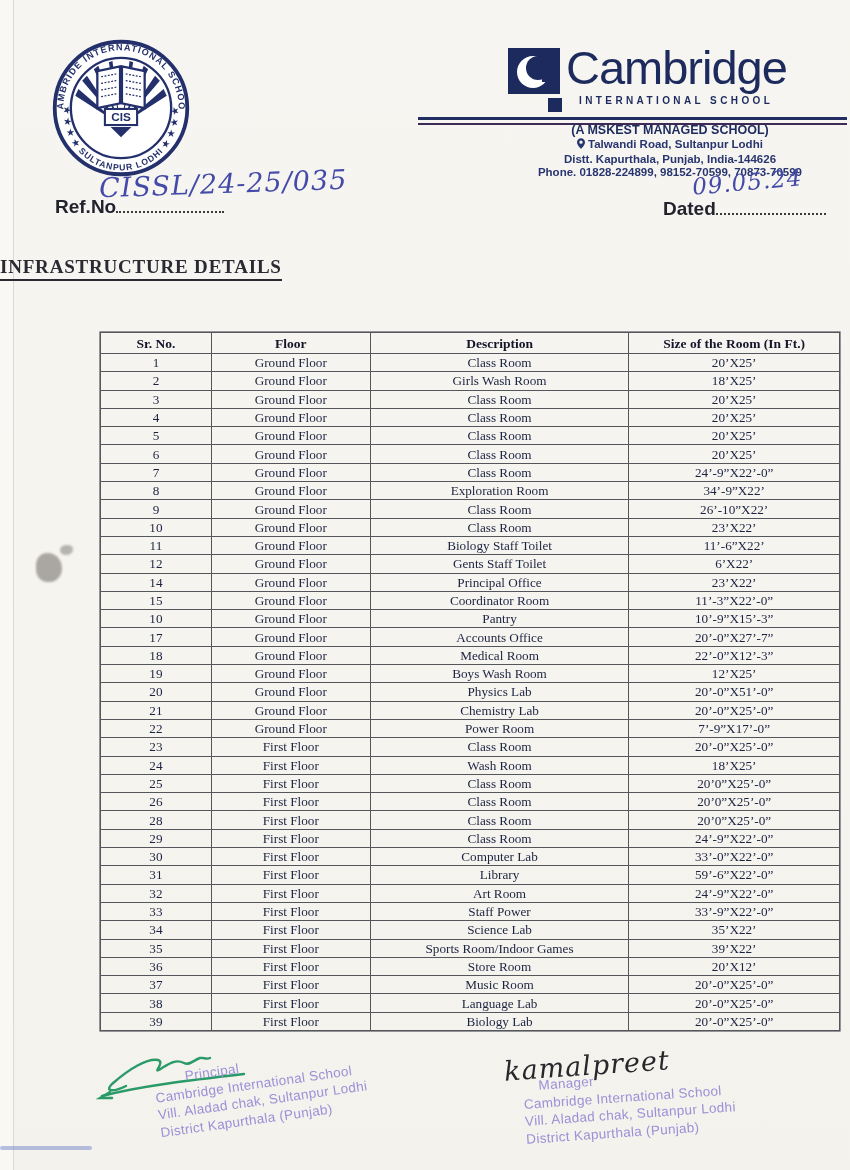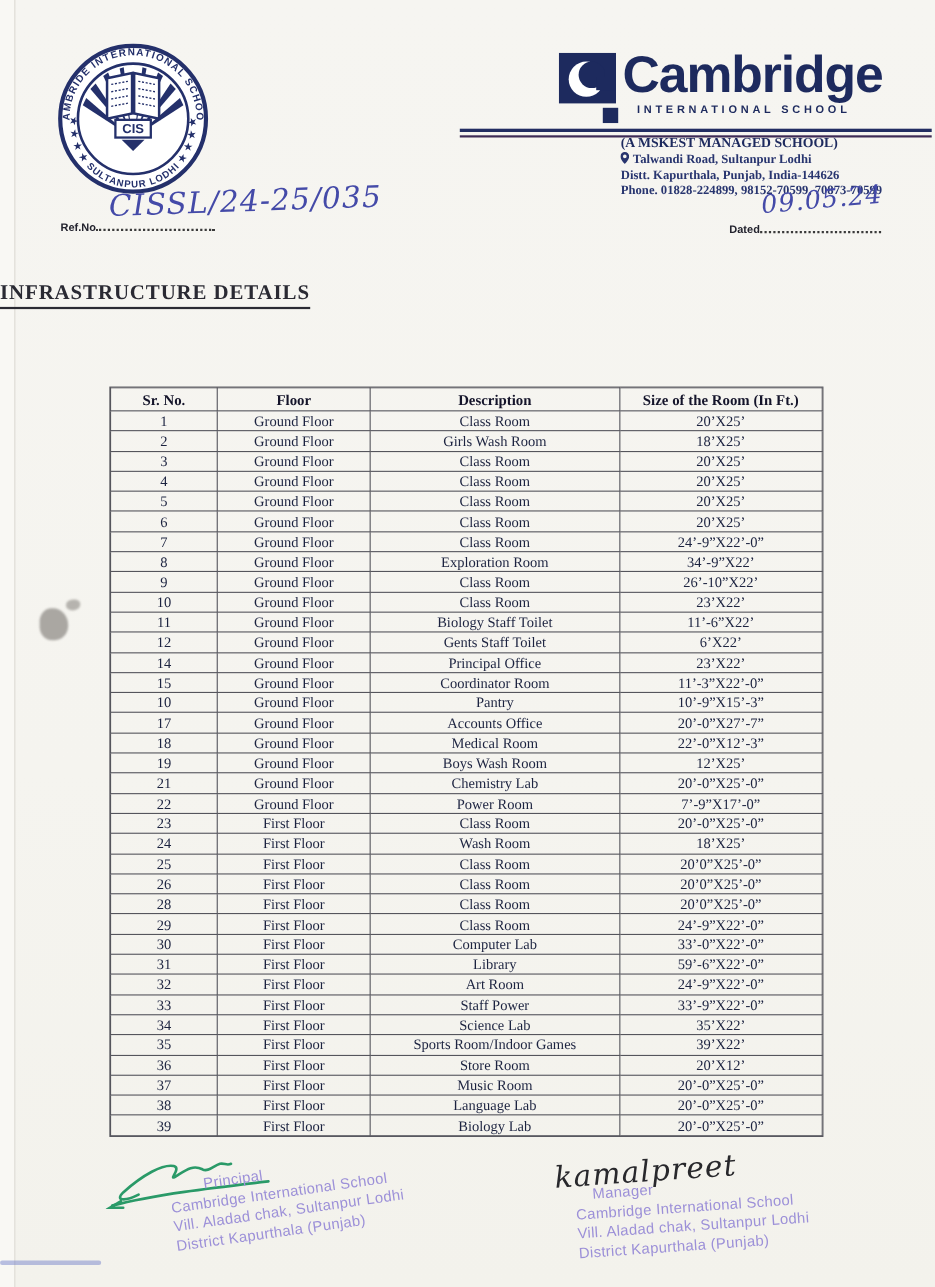--- a/index.html
+++ b/index.html
@@ -7,49 +7,49 @@
     width:850px;height:1170px;position:relative;overflow:hidden;
     background:#f5f4ef;font-family:"Liberation Serif",serif;color:#1e2438;
   }
   .paper{position:absolute;inset:0;background:linear-gradient(180deg,#f6f5f1 0%,#f5f4ef 60%,#f3f2ec 100%);}
   .edge-left{position:absolute;left:0;top:0;width:13px;height:100%;background:#f9f8f4;border-right:1px solid #dcd9d2;}
 
   
   .seal{position:absolute;left:50px;top:37px;width:142px;height:142px;}
   .brand-icon{position:absolute;left:508px;top:48px;width:66px;height:64px;}
   .brand-word{position:absolute;left:566px;top:40px;font-family:"Liberation Sans",sans-serif;
-    font-weight:bold;font-size:47px;letter-spacing:-1px;color:#1d2a5e;}
+    font-weight:normal;font-size:47px;letter-spacing:-1px;color:#1d2a5e;}
   .brand-sub{position:absolute;left:579px;top:95px;font-family:"Liberation Sans",sans-serif;
     font-weight:bold;font-size:10px;letter-spacing:3.4px;color:#1d2a5e;}
   .double-rule{position:absolute;left:418px;top:117px;width:429px;height:3px;
     border-top:3px solid #222d62;border-bottom:2px solid #3d2a55;}
-  .addr{position:absolute;right:48px;top:124px;text-align:left;
-    font-family:Liberation Serif, serif;font-weight:bold;color:#28356f;
+  .addr{position:absolute;right:48px;top:124px;text-align:center;
+    font-family:Liberation Sans, sans-serif;font-weight:bold;color:#28356f;
     font-size:11.5px;line-height:13.8px;}
   .addr .managed{font-size:12.5px;color:#1d2a5e;}
   .pin{display:inline-block;vertical-align:-1px;margin-right:3px;}
 
   
-  .label-print{font-family:"Liberation Sans",sans-serif;font-weight:bold;font-size:10px;color:#23232e;}
+  .label-print{font-family:"Liberation Sans",sans-serif;font-weight:bold;font-size:19px;color:#23232e;}
   .refline{position:absolute;left:55px;top:196px;}
   .dots{display:inline-block;border-bottom:2px dotted #3a3a3a;height:12px;}
   .ref-dots{width:108px;}
   .dated-line{position:absolute;left:663px;top:198px;}
   .dated-dots{width:110px;}
   .hand{font-family:"DejaVu Serif",serif;font-style:italic;color:#444aa8;}
   .ref-hand{position:absolute;left:99px;top:168px;font-size:27px;transform:rotate(-2deg);letter-spacing:1px;}
   .dated-hand{position:absolute;left:692px;top:169px;font-size:23px;transform:rotate(-5deg);letter-spacing:1px;}
 
   
   .title-wrap{position:absolute;left:0;top:256px;width:100%;text-align:left;}
   .title{display:inline-block;font-weight:bold;font-size:19px;letter-spacing:.8px;color:#2a2a33;
     border-bottom:2.5px solid #2a2a33;padding-bottom:1px;}
 
   
-  table.infra{position:absolute;left:100px;top:352px;width:648px;border-collapse:collapse;
+  table.infra{position:absolute;left:100px;top:332px;width:740px;border-collapse:collapse;
     font-size:13.2px;color:#1c2340;background:transparent;padding-left:32px;}
   table.infra th,table.infra td{border:1px solid #55555c;text-align:center;vertical-align:middle;
     padding:0 2px;height:17.3px;line-height:15px;}
   table.infra th{font-size:13.5px;height:20px;color:#14142a;}
   table.infra{box-shadow:0 0 0 .6px #55555c;}
 
   
   .stamp{position:absolute;font-family:"Liberation Sans",sans-serif;color:#9c90d8;
     font-size:13.5px;line-height:17.5px;letter-spacing:.3px;}
   .stamp-left{left:152px;top:1072px;transform:rotate(-8deg);transform-origin:left top;}
@@ -272,20 +272,26 @@
           <td>Medical Room</td>
           <td>22’-0”X12’-3”</td>
         </tr>
         <tr>
           <td>19</td>
           <td>Ground Floor</td>
           <td>Boys Wash Room</td>
           <td>12’X25’</td>
         </tr>
         <tr>
+          <td>20</td>
+          <td>Ground Floor</td>
+          <td>Physics Lab</td>
+          <td>20’-0”X51’-0”</td>
+        </tr>
+        <tr>
           <td>21</td>
           <td>Ground Floor</td>
           <td>Chemistry Lab</td>
           <td>20’-0”X25’-0”</td>
         </tr>
         <tr>
           <td>22</td>
           <td>Ground Floor</td>
           <td>Power Room</td>
           <td>7’-9”X17’-0”</td>

